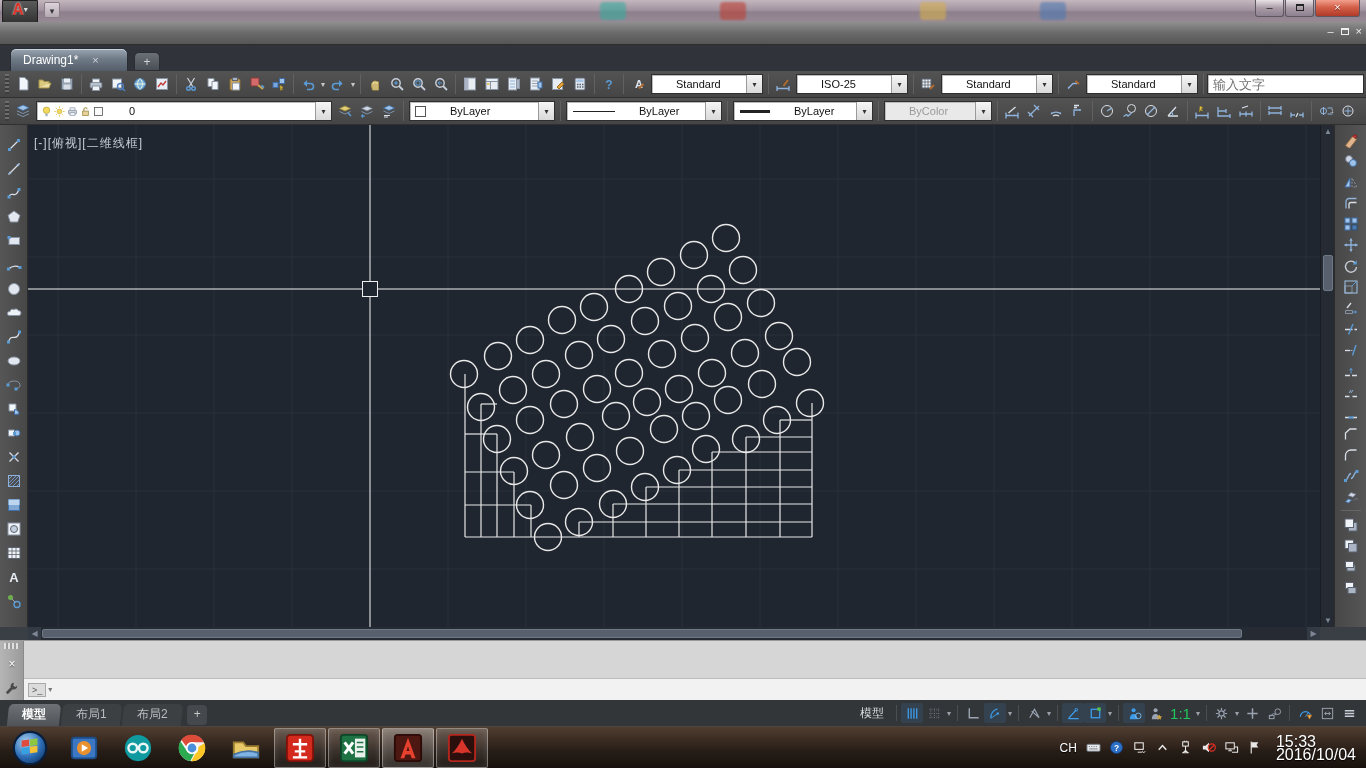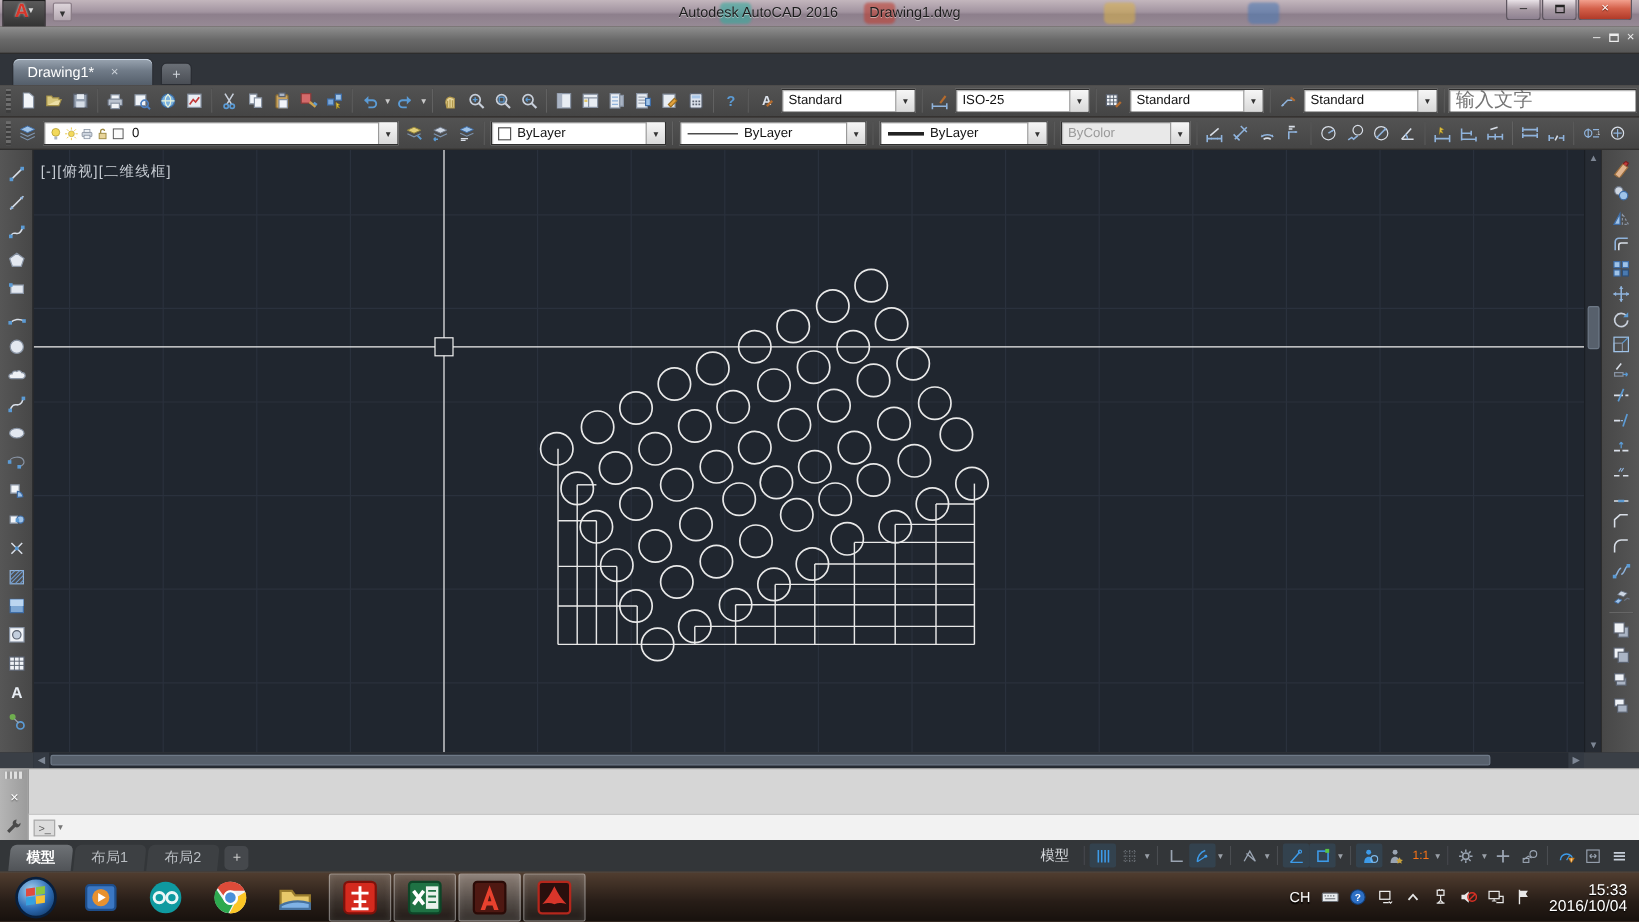--- a/index.html
+++ b/index.html
@@ -39,29 +39,29 @@
   .tbrow { position:absolute; left:0; width:1366px; height:27px; background:linear-gradient(#535353,#454545); border-bottom:1px solid #303030; display:flex; align-items:center; padding:0 2px; }
   #tb1 { top:71px; } #tb2 { top:98px; }
   .grip { width:4px; height:20px; margin:0 3px; background:repeating-linear-gradient(#6d6d6d 0 2px, #3d3d3d 2px 4px); }
   .irow { display:flex; align-items:center; }
   .icn { width:22px; height:22px; display:inline-flex; align-items:center; justify-content:center; border-radius:2px; }
   .icn svg { width:16px; height:16px; }
   .icn.mini, .icn.mini svg { width:13px; height:13px; }
   .tsep { width:1px; height:20px; background:#333; border-right:1px solid #616161; margin:0 3px; }
   .carett { color:#c9c9c9; font-size:8px; padding:0 2px; }
   .combo { display:flex; align-items:center; height:20px; background:#fff; border:1px solid #2e2e2e; box-shadow:inset 1px 1px 0 #bbb; color:#111; font-size:11px; margin:0 2px; }
-  .combo .cval { flex:1; padding:0 5px; white-space:nowrap; overflow:hidden; }
+  .combo .cval { flex:1; padding:0 5px; white-space:nowrap; overflow:hidden;margin-left:19px; }
   .combo .carrow { width:16px; align-self:stretch; background:linear-gradient(#f6f6f6,#d9d9d9); border-left:1px solid #9a9a9a; color:#333; font-size:8px; text-align:center; line-height:19px; }
   .combo.disabled { background:#e9e9e9; color:#8a8a8a; }
   .combo.disabled .cval { color:#9a9a9a; }
   .swatchbox { width:11px; height:11px; background:#fff; border:1px solid #555; margin-left:5px; }
   .ltline { width:42px; height:0; border-top:1px solid #222; margin-left:6px; }
   .ltline.thick { border-top-width:3px; }
   .txt-input { height:20px; border:1px solid #2e2e2e; box-shadow:inset 1px 1px 0 #bbb; background:#fff; font-size:12px; padding:0 5px; flex:1; min-width:100px; font-family:inherit; }
-  .cn { font-size:16px; }
+  .cn { font-size:13px; }
 
   
   #main { position:absolute; left:0; top:125px; width:1366px; height:502px; background:#20262f; }
   #leftcol { position:absolute; left:0; top:0; width:28px; height:502px; background:linear-gradient(90deg,#565656,#474747); border-right:1px solid #2c2c2c; display:flex; flex-direction:column; align-items:center; padding-top:8px; }
   #leftcol .icn { width:24px; height:24px; }
   #rightcol { position:absolute; right:0; top:0; width:32px; height:502px; background:linear-gradient(90deg,#474747,#565656); border-left:1px solid #2c2c2c; display:flex; flex-direction:column; align-items:center; padding-top:4px; }
   #rightcol .icn { width:24px; height:21px; }
   .vsep { width:20px; height:1px; background:#333; border-bottom:1px solid #666; margin:3px 0; }
   #vscroll { position:absolute; right:32px; top:0; width:14px; height:502px; background:#262b33; border-left:1px solid #1a1e24; }
   #vthumb { position:absolute; left:2px; width:10px; background:#57606c; border:1px solid #6e7987; border-radius:2px; }
@@ -95,50 +95,49 @@
   .ltab > span { display:inline-block; transform:skewX(6deg); }
   .ltab.active { background:linear-gradient(#6e7276,#505357); color:#fff; font-weight:bold; }
   .ltab-add { width:20px; height:20px; margin:4px 0 0 4px; background:#45484c; border-radius:4px; color:#c9c9c9; text-align:center; line-height:19px; }
   #status-right { margin-left:auto; display:flex; align-items:center; padding-right:6px; height:26px; }
   .sb-model { color:#d6d9dd; font-size:12px; padding:0 8px; }
   .sb-ic { width:22px; height:20px; display:inline-flex; align-items:center; justify-content:center; border-radius:2px; }
   .sb-ic svg { width:15px; height:15px; }
   .sb-ic.on { background:rgba(61,155,233,.12); }
   .sb-caret { color:#9aa0a8; font-size:8px; padding:0 2px; }
   .sb-sep { width:1px; height:16px; background:#232528; border-right:1px solid #4a4d51; margin:0 4px; }
-  .sb-text { color:#f97316; font-size:10px; padding:0 3px; }
+  .sb-text { color:#22c55e; font-size:15px; padding:0 3px; }
 
   
   #taskbar { position:absolute; left:0; top:726px; width:1366px; height:42px;
     background:linear-gradient(rgba(82,62,48,.94), rgba(38,28,22,.96) 60%, rgba(22,16,12,.97)); border-top:1px solid rgba(255,255,255,.22); display:flex; align-items:center; }
   #task-apps { display:flex; align-items:center; height:42px; padding-left:4px; }
   .tapp { width:52px; height:40px; display:flex; align-items:center; justify-content:center; margin-right:2px; border-radius:2px; }
   .tapp svg { width:30px; height:30px; }
   .tapp.start svg { width:36px; height:36px; }
   .tapp.open { border:1px solid rgba(255,255,255,.38); background:linear-gradient(rgba(255,255,255,.16),rgba(255,255,255,.04)); box-shadow:inset 0 0 6px rgba(255,255,255,.12); }
   .tapp.active { background:linear-gradient(rgba(255,255,255,.34),rgba(255,255,255,.12)); }
   #tray { margin-left:auto; display:flex; align-items:center; gap:6px; padding-right:10px; color:#f2f2f2; }
   .tray-lang { font-size:12px; color:#fff; text-shadow:0 1px 1px #000; padding:0 2px; }
   .tray-ic { width:18px; height:18px; display:inline-flex; align-items:center; justify-content:center; }
   .tray-ic svg { width:15px; height:15px; }
-  #clock { text-align:right; font-size:13px; line-height:13px; color:#fff; text-shadow:0 1px 1px #000; padding-left:6px; }
+  #clock { text-align:left; font-size:16px; line-height:13px; color:#fff; text-shadow:0 1px 1px #000; padding-left:6px; }
 </style>
 </head>
 <body>
 
 <div id="screen">
 
   <div id="titlebar">
     <span class="ghost" style="left:600px;background:#2fae9e"></span>
     <span class="ghost" style="left:720px;background:#c0392b"></span>
     <span class="ghost" style="left:920px;background:#d9b14a"></span>
     <span class="ghost" style="left:1040px;background:#4a78b5"></span>
     <div class="app-btn"><span class="alogo">A</span><span class="mini-caret">▾</span></div>
     <div class="qat-caret">▾</div>
-    <div class="title"><span>Autodesk AutoCAD 2016</span><span class="titlegap"></span><span>Drawing1.dwg</span></div>
     <div class="winbtns">
       <div class="wbtn">–</div>
       <div class="wbtn"><span class="restore-glyph"></span></div>
       <div class="wbtn close">×</div>
     </div>
   </div>
 
   <div id="menubar">
     <div class="doc-ctrl">
       <span>–</span>

